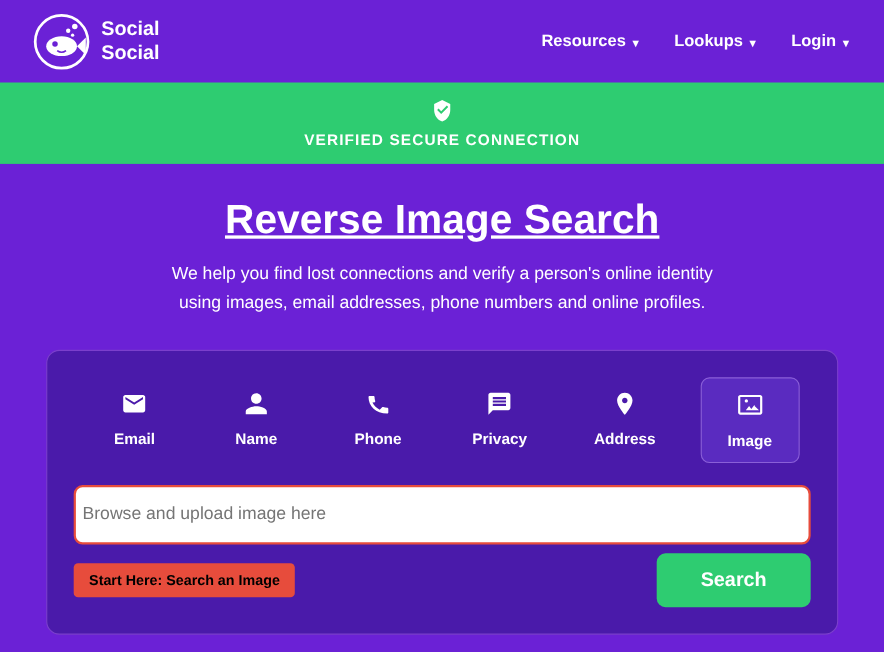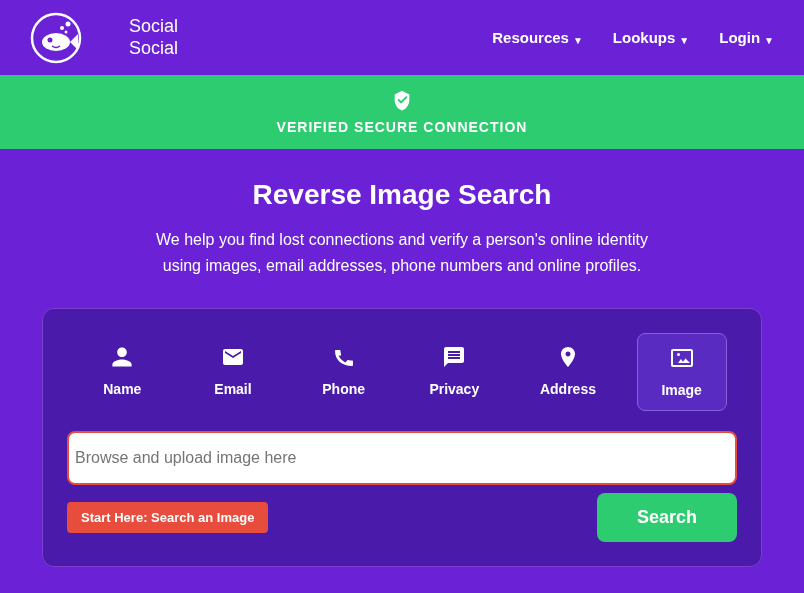--- a/index.html
+++ b/index.html
@@ -25,23 +25,22 @@
       align-items: center;
       gap: 10px;
     }
     .logo-icon {
       width: 52px;
       height: 52px;
     }
     .logo-text {
       color: white;
       font-size: 18px;
-      font-weight: normal;
+      font-weight: bold;
       line-height: 1.2;
-      margin-left: 37px;
     }
     .nav {
       display: flex;
       gap: 30px;
       align-items: center;
     }
     .nav-item {
       color: white;
       font-size: 15px;
       font-weight: 600;
@@ -77,23 +76,24 @@
     
     .main-content {
       display: flex;
       flex-direction: column;
       align-items: center;
       padding: 30px 20px 20px;
     }
 
     .page-title {
       color: white;
-      font-size: 28px;
+      font-size: 37px;
       font-weight: 700;
       margin-bottom: 16px;
+      text-decoration: underline;
     }
 
     .page-description {
       color: white;
       font-size: 16px;
       text-align: center;
       max-width: 500px;
       line-height: 1.6;
       margin-bottom: 30px;
     }
@@ -154,21 +154,21 @@
 
     
     .bottom-row {
       display: flex;
       align-items: center;
       justify-content: space-between;
       margin-top: 4px;
     }
     .start-label {
       background: #e74c3c;
-      color: #ffffff;
+      color: #000000;
       font-size: 13px;
       font-weight: 700;
       padding: 8px 14px;
       border-radius: 4px;
       display: inline-block;
     }
     .search-button {
       background: #2ecc71;
       color: white;
       font-size: 18px;
@@ -241,32 +241,32 @@
 <div class="main-content">
   <h1 class="page-title">Reverse Image Search</h1>
   <p class="page-description">We help you find lost connections and verify a person's online identity using images, email addresses, phone numbers and online profiles.</p>
 
   <div class="search-card">
 
     <div class="tabs">
       <div class="tab">
         <span class="tab-icon">
           <svg width="24" height="24" viewBox="0 0 24 24" fill="white">
+              <path d="M20 4H4c-1.1 0-2 .9-2 2v12c0 1.1.9 2 2 2h16c1.1 0 2-.9 2-2V6c0-1.1-.9-2-2-2zm0 4l-8 5-8-5V6l8 5 8-5v2z"></path>
+            </svg>
+        </span>
+        <span>Email</span>
+      </div>
+      <div class="tab">
+        <span class="tab-icon">
+          <svg width="24" height="24" viewBox="0 0 24 24" fill="white">
               <path d="M12 12c2.7 0 4.8-2.1 4.8-4.8S14.7 2.4 12 2.4 7.2 4.5 7.2 7.2 9.3 12 12 12zm0 2.4c-3.2 0-9.6 1.6-9.6 4.8v2.4h19.2v-2.4c0-3.2-6.4-4.8-9.6-4.8z"></path>
             </svg>
         </span>
         <span>Name</span>
-      </div>
-      <div class="tab">
-        <span class="tab-icon">
-          <svg width="24" height="24" viewBox="0 0 24 24" fill="white">
-              <path d="M20 4H4c-1.1 0-2 .9-2 2v12c0 1.1.9 2 2 2h16c1.1 0 2-.9 2-2V6c0-1.1-.9-2-2-2zm0 4l-8 5-8-5V6l8 5 8-5v2z"></path>
-            </svg>
-        </span>
-        <span>Email</span>
       </div>
       <div class="tab">
         <span class="tab-icon">
           <svg width="24" height="24" viewBox="0 0 24 24" fill="white">
               <path d="M6.6 10.8c1.4 2.8 3.8 5.1 6.6 6.6l2.2-2.2c.3-.3.7-.4 1-.2 1.1.4 2.3.6 3.6.6.6 0 1 .4 1 1V20c0 .6-.4 1-1 1C9.6 21 3 14.4 3 6c0-.6.4-1 1-1h3.5c.6 0 1 .4 1 1 0 1.3.2 2.5.6 3.6.1.3 0 .7-.2 1L6.6 10.8z"></path>
             </svg>
         </span>
         <span>Phone</span>
       </div>
       <div class="tab">

